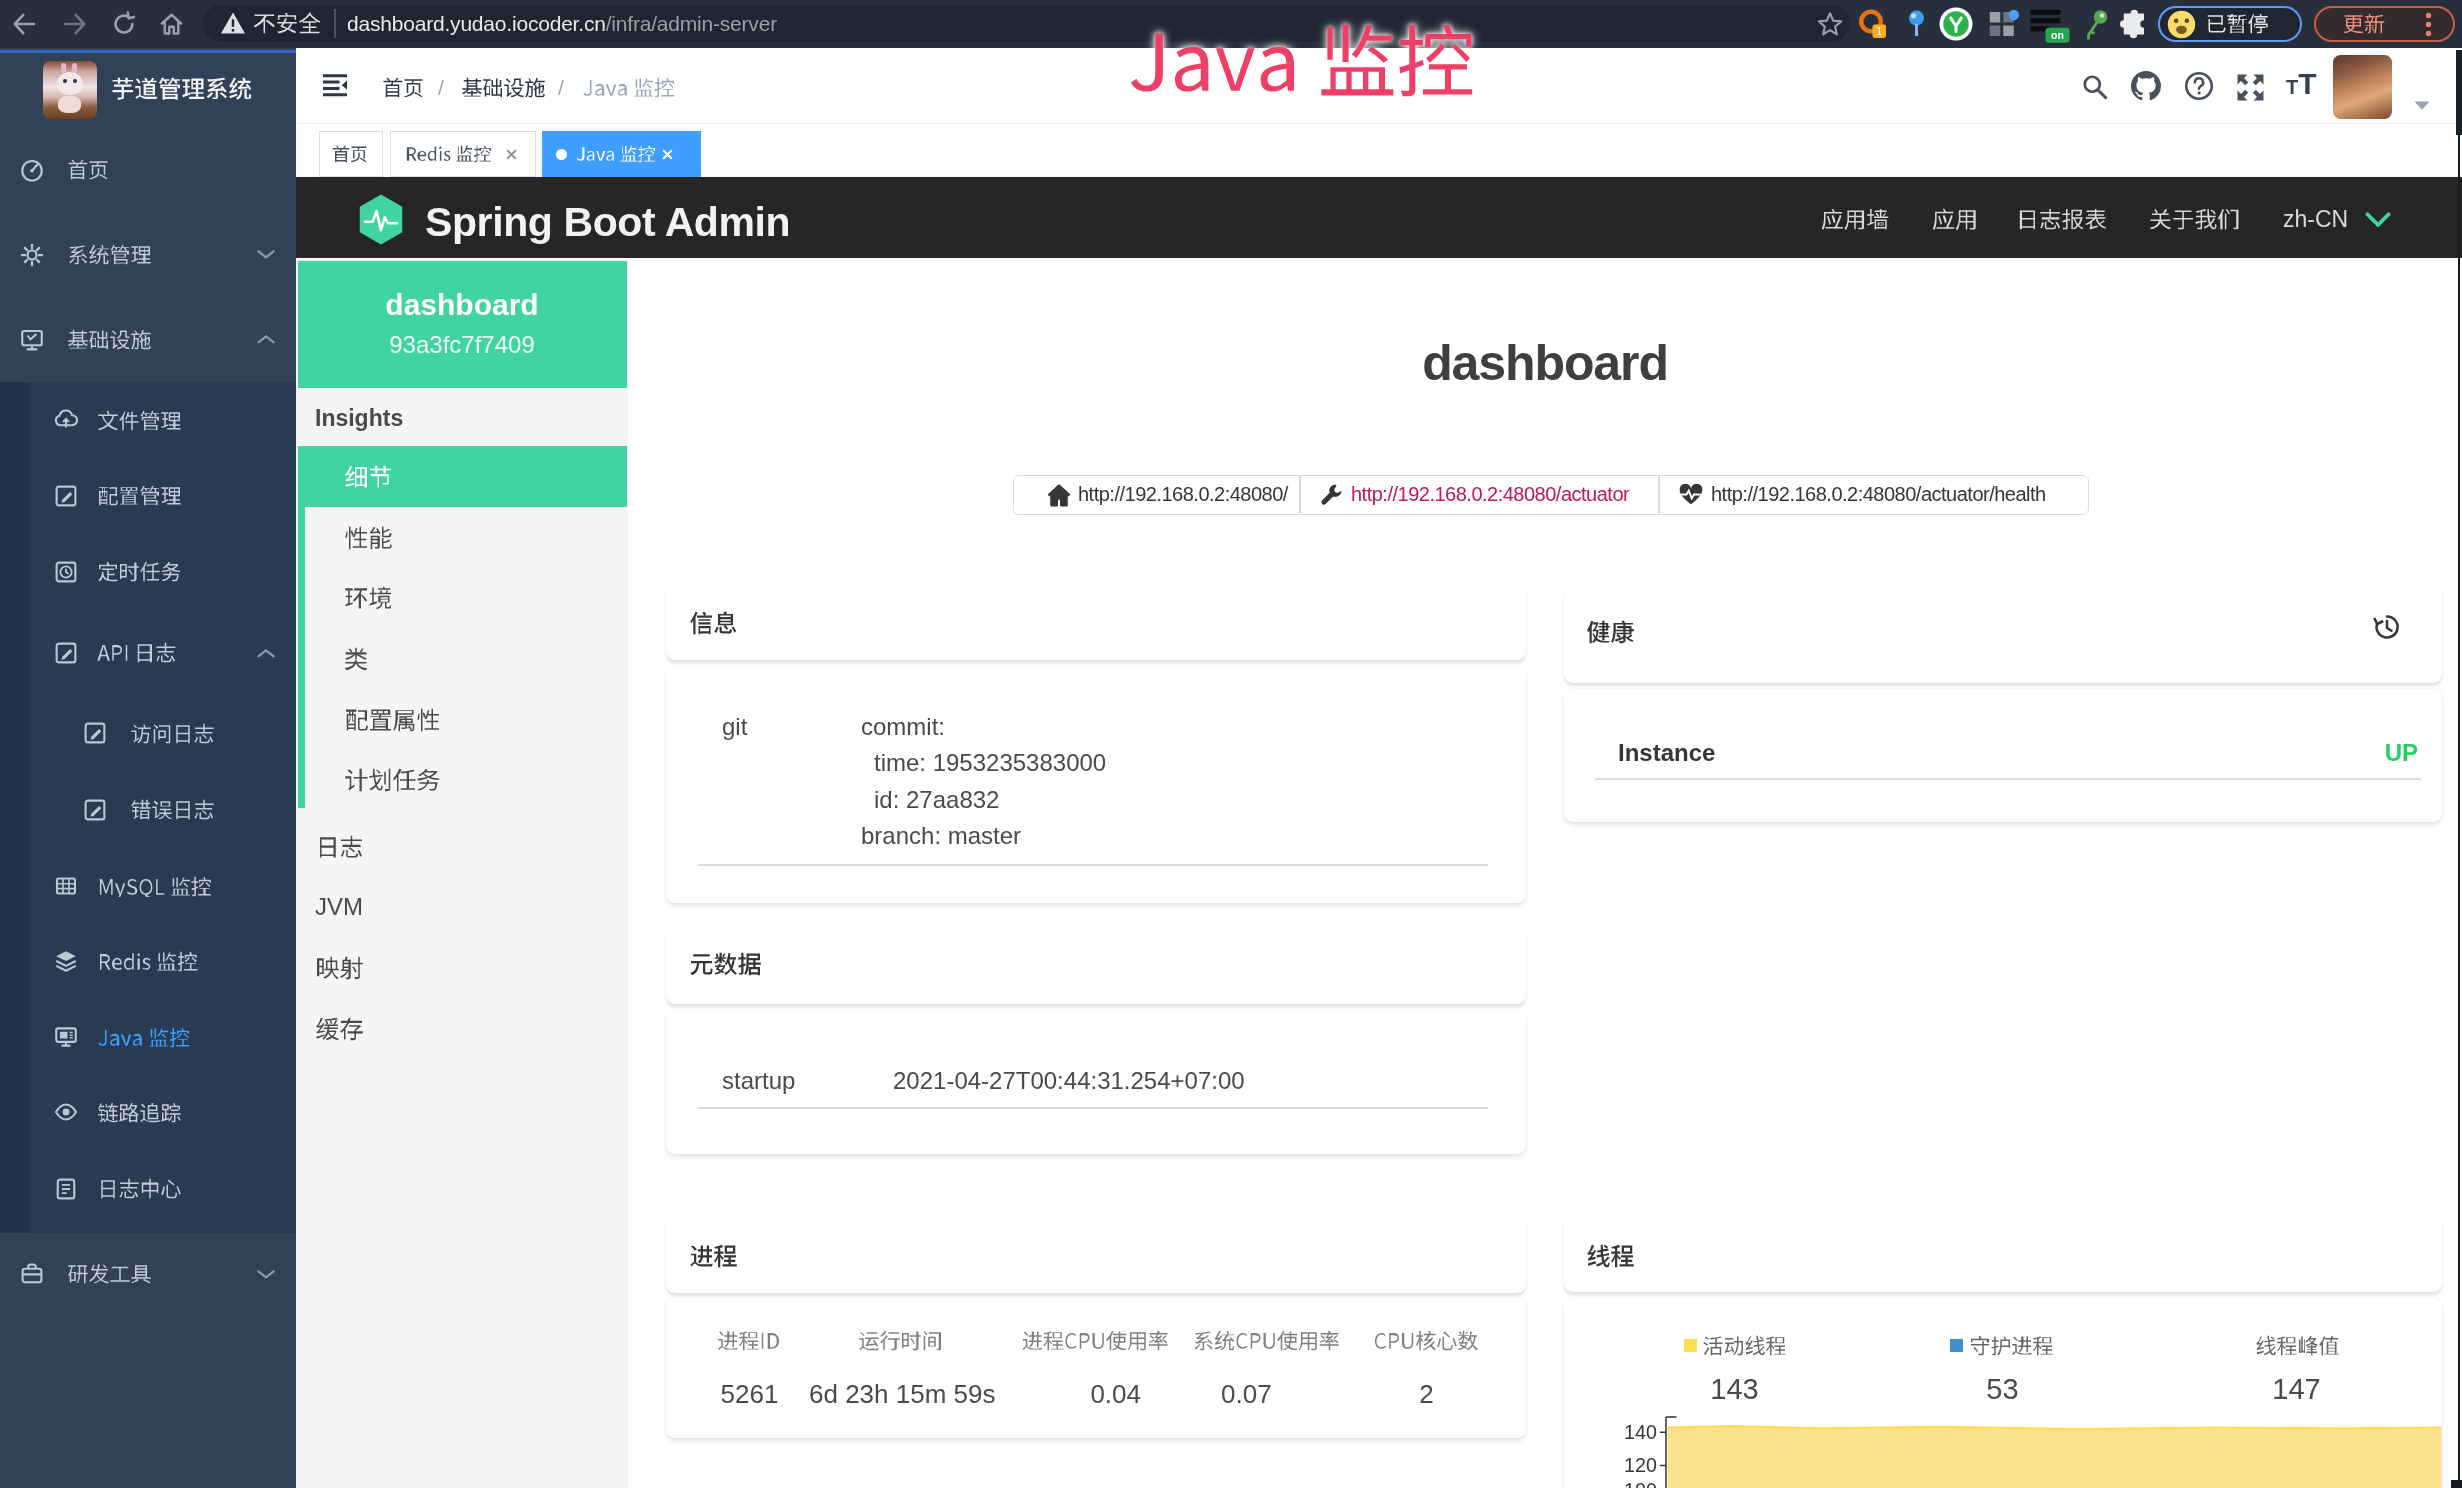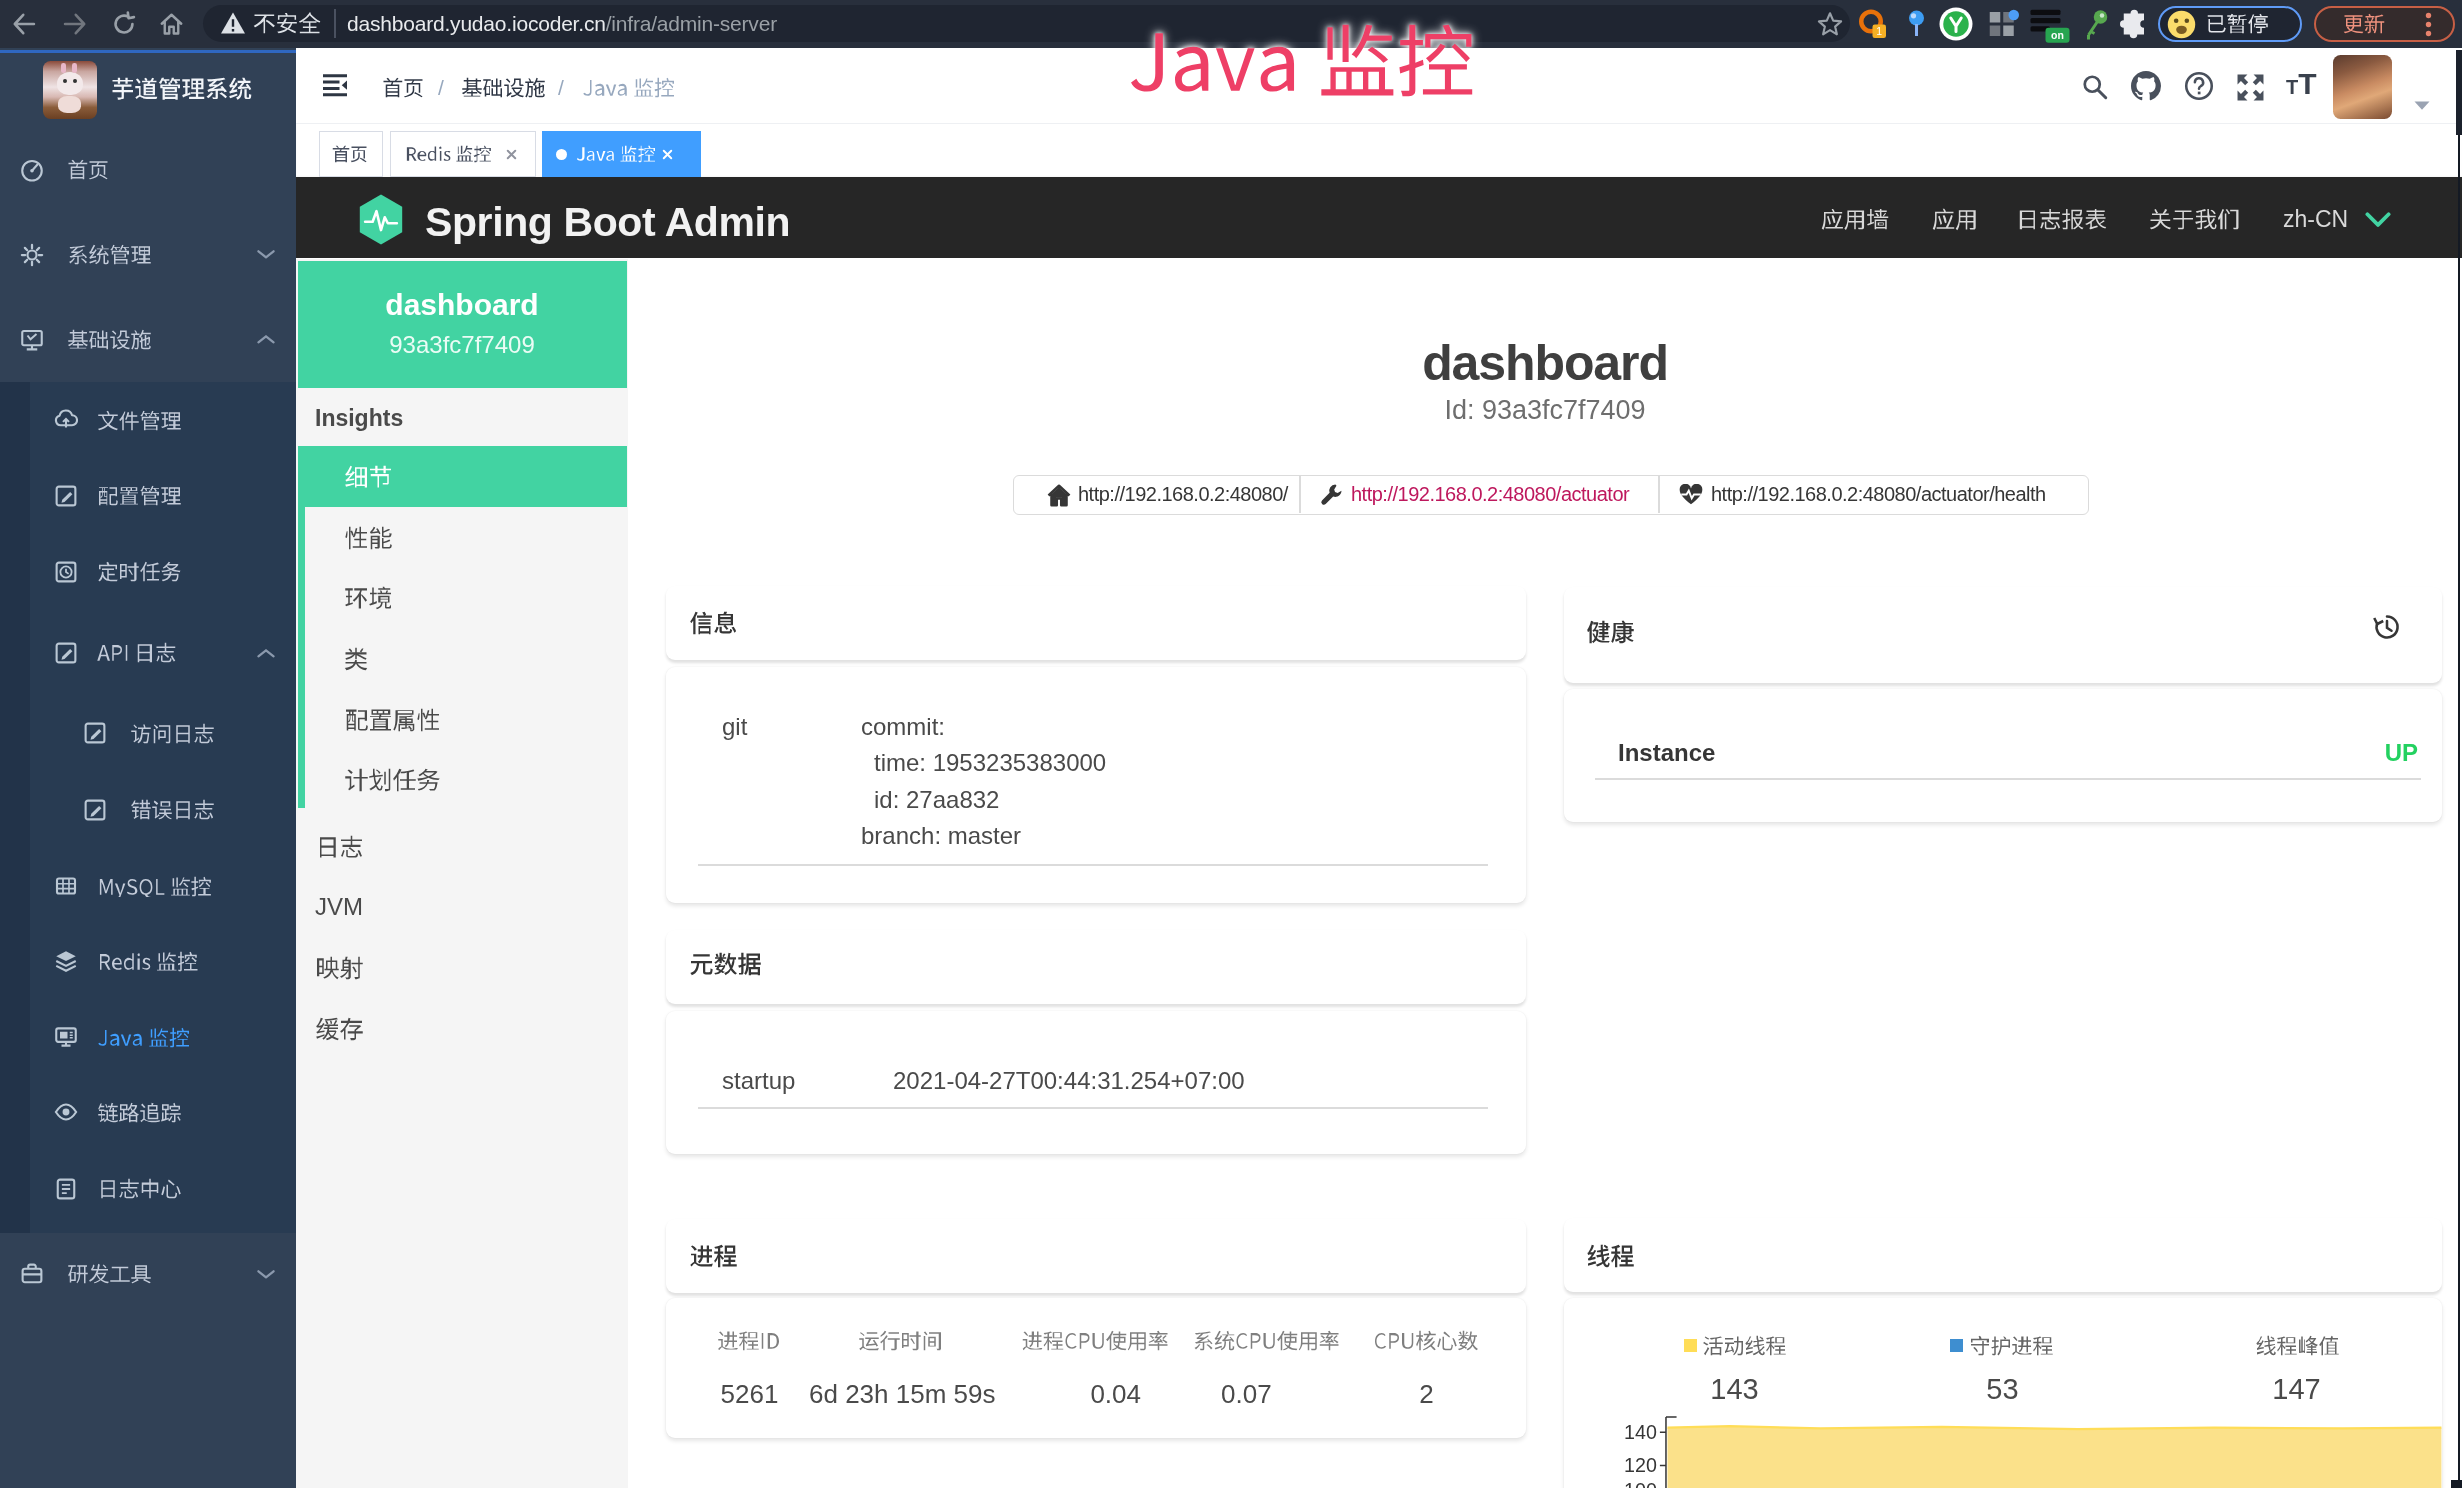--- a/index.html
+++ b/index.html
@@ -496,21 +496,20 @@
       </svg>
     </span>
 <span class="abs" style="left:315px;top:1017px;width:49px;height:24px;color:#4a4a4a">
       <svg width="49" height="24" viewBox="0 0 64 32">
         <path fill="currentColor" d="M1 26 2 29C5 28 8 26 12 25L12 23C8 24 4 26 1 26ZM19 5C20 6 20 8 20 9L22 9C22 8 22 6 21 5ZM28 1C24 2 18 3 12 3C12 3 13 4 13 5C18 5 25 4 30 3ZM2 14C2 14 3 14 7 14C6 16 4 17 4 18C3 19 2 20 1 20C2 21 2 22 2 22C3 22 4 21 12 20C12 19 12 18 12 18L5 19C8 16 10 13 12 9L10 8C10 9 9 10 8 11L4 12C6 9 8 6 10 2L7 1C6 5 4 9 3 10C2 11 2 12 1 12C1 13 2 14 2 14ZM13 6C14 7 15 9 15 10L17 9C17 8 16 6 15 5ZM27 4C26 6 25 8 24 10H12V12H16L16 14H11V16H16C15 21 13 26 9 29C10 29 10 30 11 30C14 28 15 25 17 22C18 24 19 25 20 26C18 27 16 28 14 29C14 29 15 30 15 31C18 30 20 29 22 28C24 29 27 30 30 31C30 30 31 29 31 29C29 28 26 27 24 26C26 24 27 22 28 19L27 18L27 18H18L18 16H30V14H18L19 12H30V10H26C27 8 28 7 29 5ZM18 20H26C25 22 24 24 22 25C20 24 19 22 18 20ZM52 17V19H43V22H52V28C52 28 52 28 51 28C50 28 48 28 46 28C47 29 47 30 47 31C50 31 52 31 53 30C54 30 54 29 54 28V22H63V19H54V18C56 16 59 14 61 12L59 11L59 11H45V13H56C55 15 53 16 52 17ZM44 1C44 2 43 4 43 5H34V8H42C40 12 37 16 33 19C33 19 34 20 34 21C36 20 37 19 38 18V30H40V15C42 13 43 10 45 8H62V5H46C46 4 46 3 47 2Z"></path>
       </svg>
     </span>
 
 <div id="content"></div>
 <div class="lt" style="left:628px;top:334px;width:1834px;text-align:center;font-size:50px;font-weight:bold;letter-spacing:-1.1px;color:#3f3f3f">dashboard</div>
-<div class="lt" style="left:628px;top:395px;width:1834px;text-align:center;font-size:27px;color:#6e6e6e">Id: 93a3fc7f7409</div>
 
 <div class="btngrp" style="left:1013px;width:1076px"></div>
 <div class="abs" style="left:1299px;top:476px;width:1.5px;height:37px;background:#dbdbdb"></div>
 <div class="abs" style="left:1658px;top:476px;width:1.5px;height:37px;background:#dbdbdb"></div>
 <svg class="abs" style="left:1047px;top:484px" width="24" height="23" viewBox="0 0 32 30">
       <path d="M2 15 L16 2 L30 15 M6 13 V28 H13 V19 H19 V28 H26 V13" fill="none" stroke="#363636" stroke-width="3.4" stroke-linejoin="round"></path>
       <path d="M6 13 L16 4 L26 13 V27 H20 V18 H12 V27 H6 Z" fill="#363636"></path>
     </svg>
 <div class="lt" style="left:1078px;top:483px;font-size:20px;letter-spacing:-0.5px;color:#363636">http://192.168.0.2:48080/</div>
 <svg class="abs" style="left:1320px;top:483px" width="23" height="23" viewBox="0 0 30 30">

